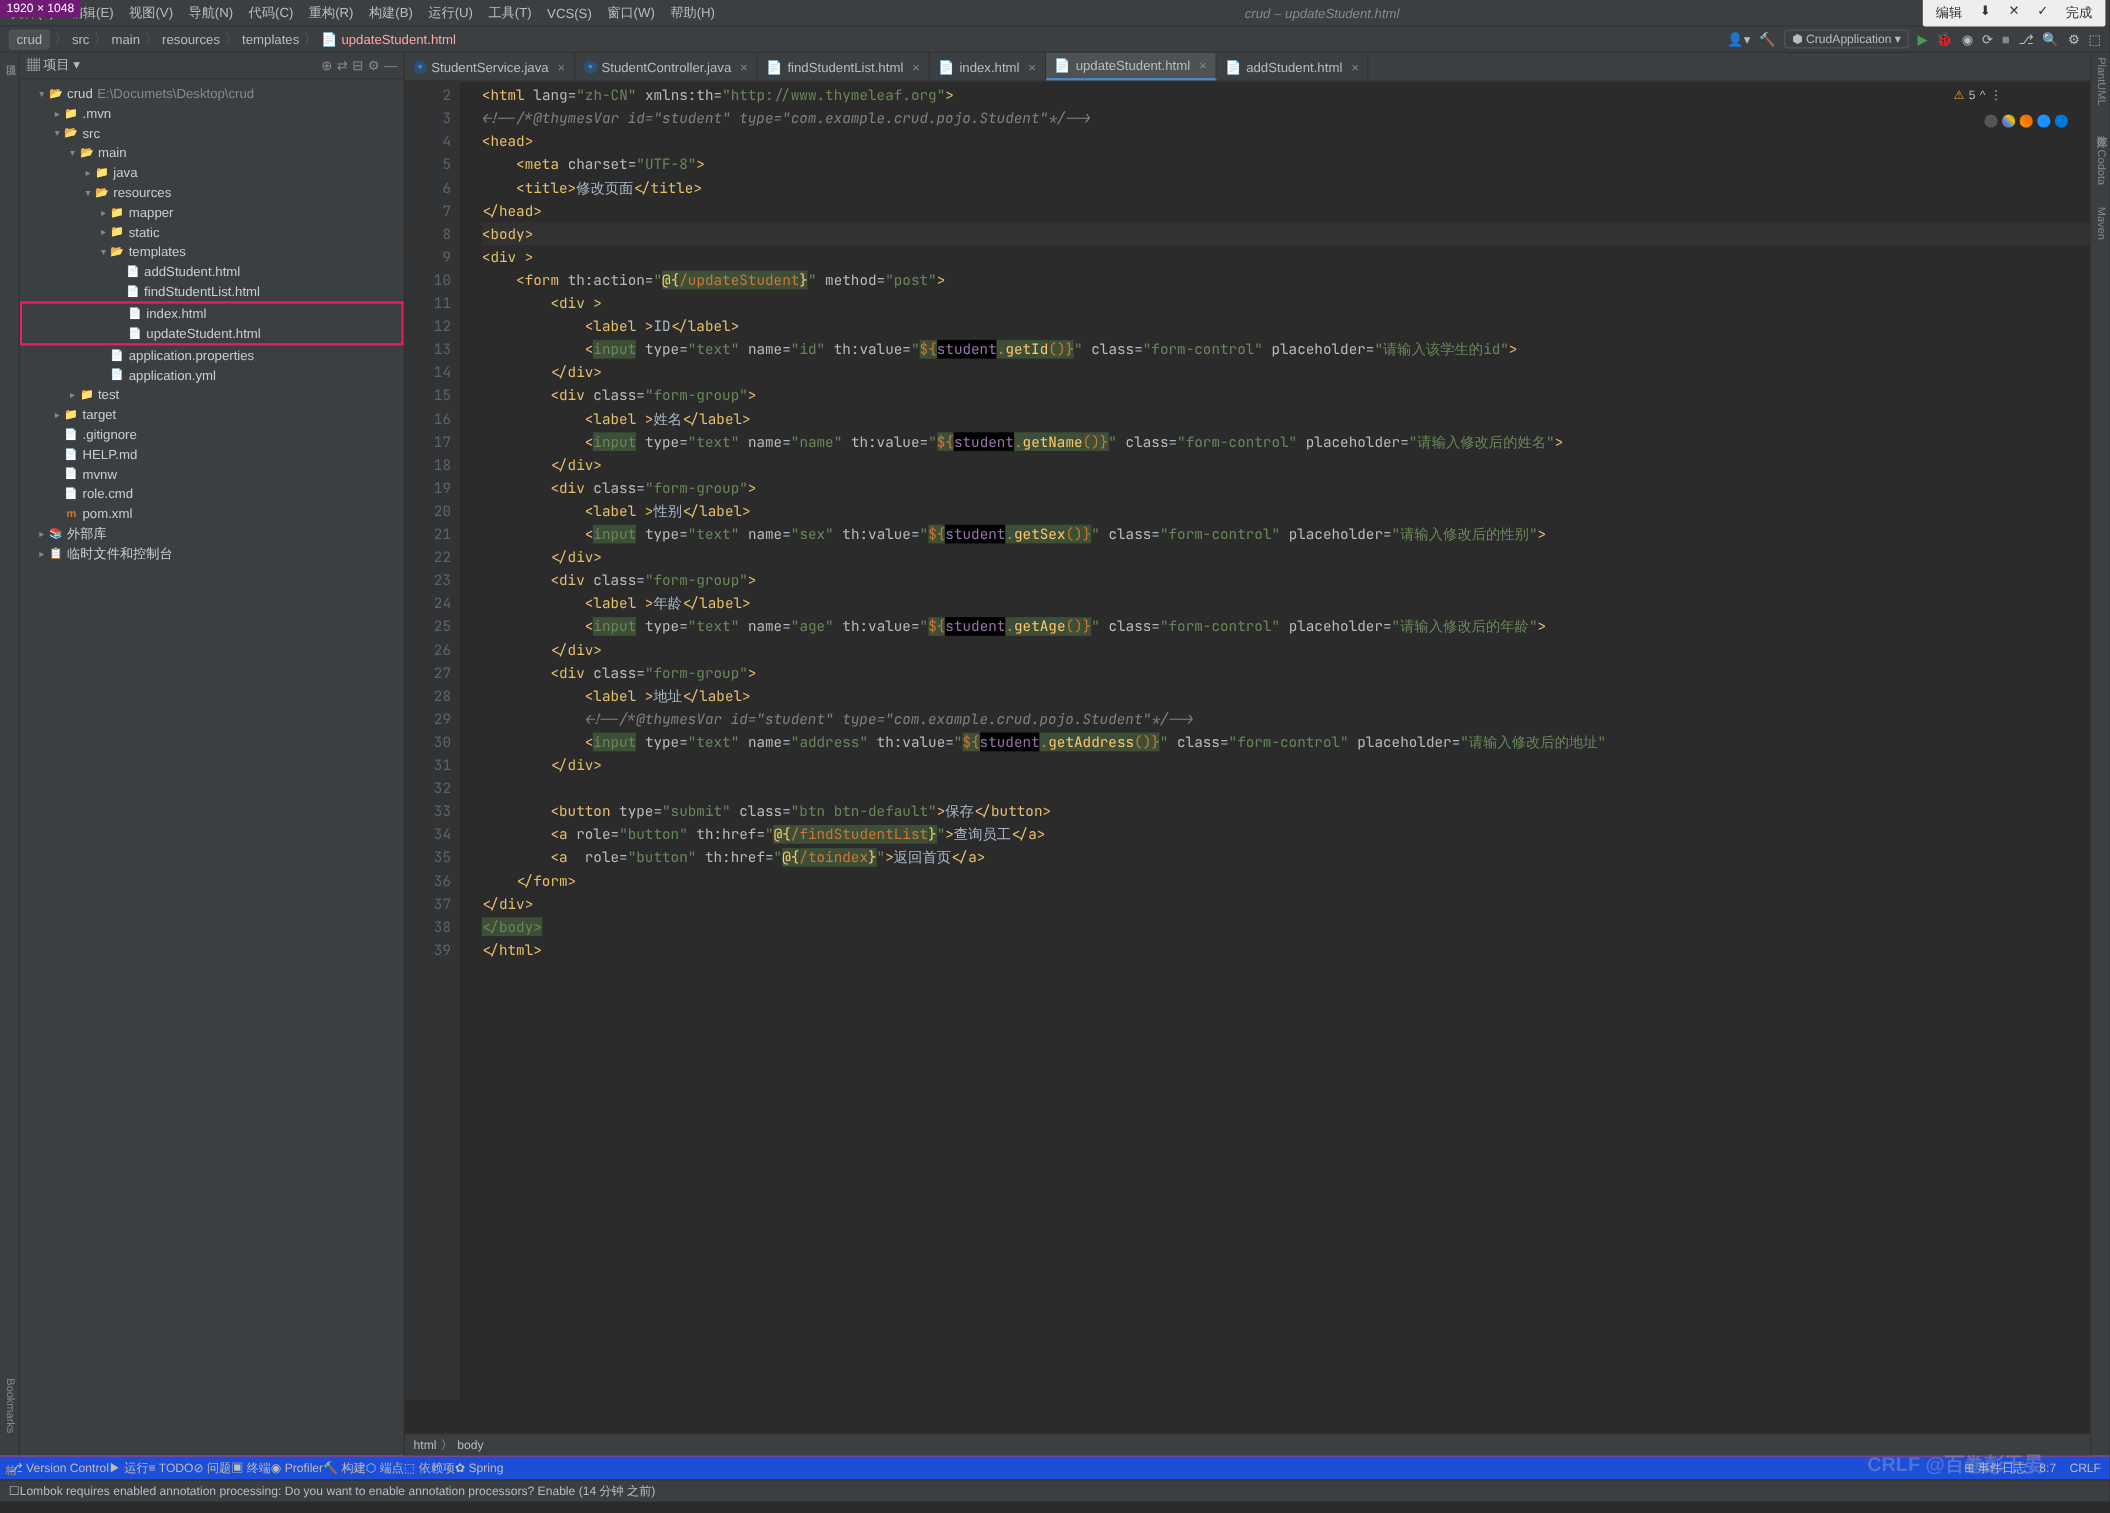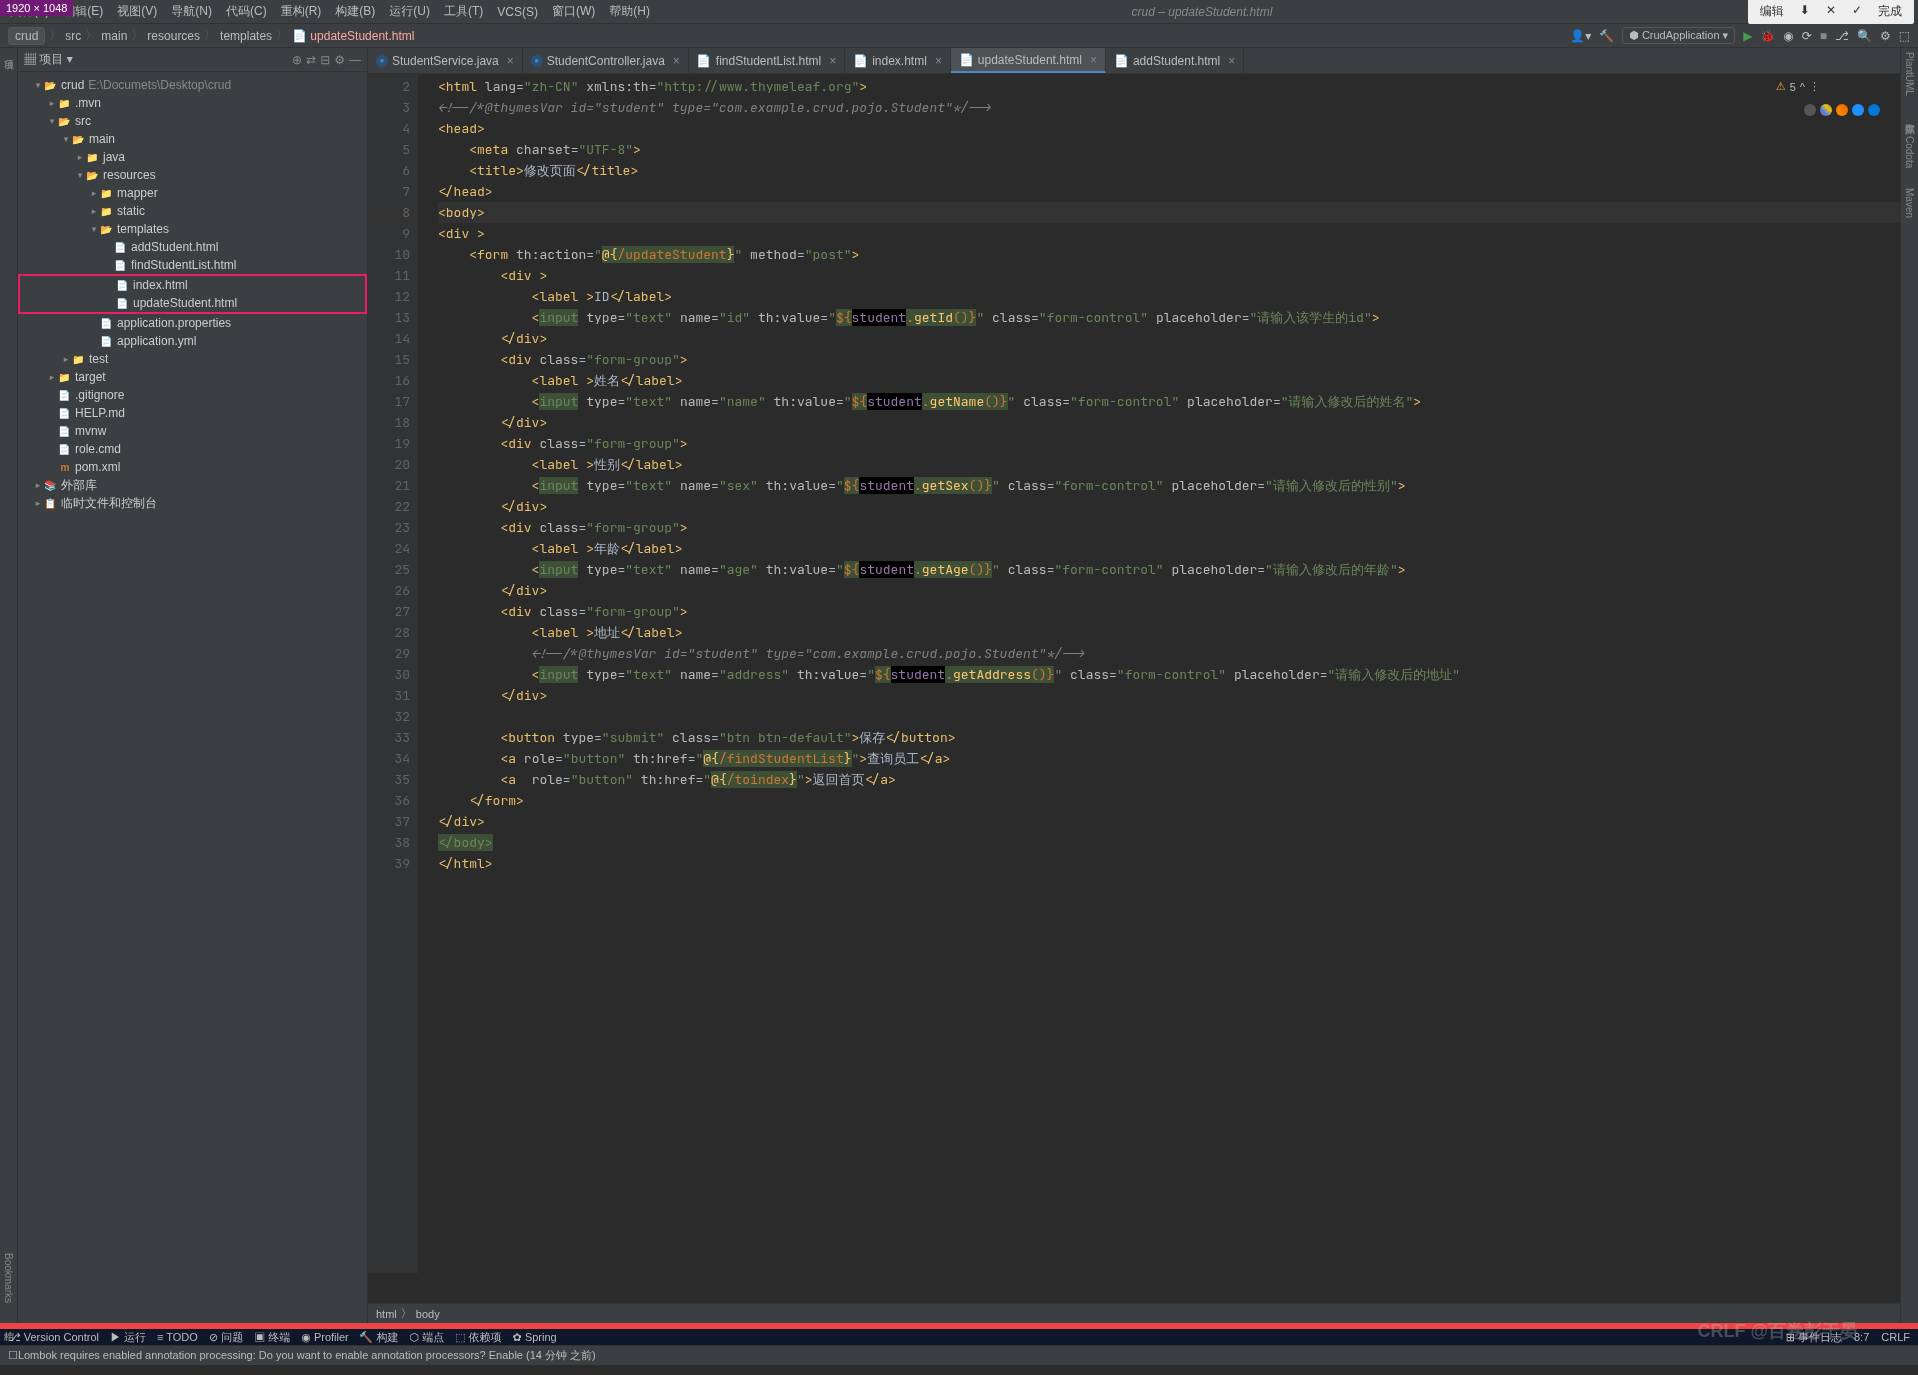--- a/index.html
+++ b/index.html
@@ -46,21 +46,21 @@
 .tok-str { color: #6a8759; }
 .tok-str-hl { color: #6a8759; background: #3d5037; }
 .tok-comment { color: #808080; font-style: italic; }
 .tok-expr { color: #cc7832; background: #3d5037; }
 .tok-expr2 { color: #9876aa; background: #000000; }
 .tok-expr-at { color: #ffc66d; background: #3d5037; }
 .code-overlay-icons { position: absolute; top: 30px; right: 20px; display: flex; gap: 4px; }
 .code-overlay-icons span { width: 12px; height: 12px; border-radius: 50%; display: inline-block; }
 .analysis-badge { position: absolute; top: 6px; right: 80px; color: #bbb; font-size: 11px; display: flex; align-items: center; gap: 4px; }
 .bottom-breadcrumb { height: 20px; background: #3c3f41; border-top: 1px solid #323232; padding: 0 8px; display: flex; align-items: center; font-size: 11px; color: #bbb; gap: 4px; margin-top: 30px; }
-.status-bar { height: 22px; background: #0f172a; border-top: 6px solid #ef4444; display: flex; align-items: center; padding: 0 8px; font-size: 11px; color: #bbb; gap: 11px; }
+.status-bar { height: 22px; background: #1d4ed8; border-top: 1px solid #ef4444; display: flex; align-items: center; padding: 0 8px; font-size: 11px; color: #bbb; gap: 0; }
 .status-bar .right { margin-left: auto; display: flex; gap: 12px; align-items: center; }
 .notification-bar { height: 20px; background: #3c3f41; border-top: 1px solid #323232; padding: 0 8px; font-size: 11px; color: #bbb; display: flex; align-items: center; }
 .run-config { background: #3c3f41; color: #bbb; padding: 1px 6px; border: 1px solid #555; border-radius: 3px; font-size: 11px; }
 .play-icon { color: #499c54; }
 .watermark { position: absolute; bottom: 32px; right: 60px; font-size: 18px; color: rgba(200,200,200,0.3); font-weight: bold; }
 </style>
 </head>
 <body>
 
 <div class="dimensions-badge">1920 × 1048</div>

